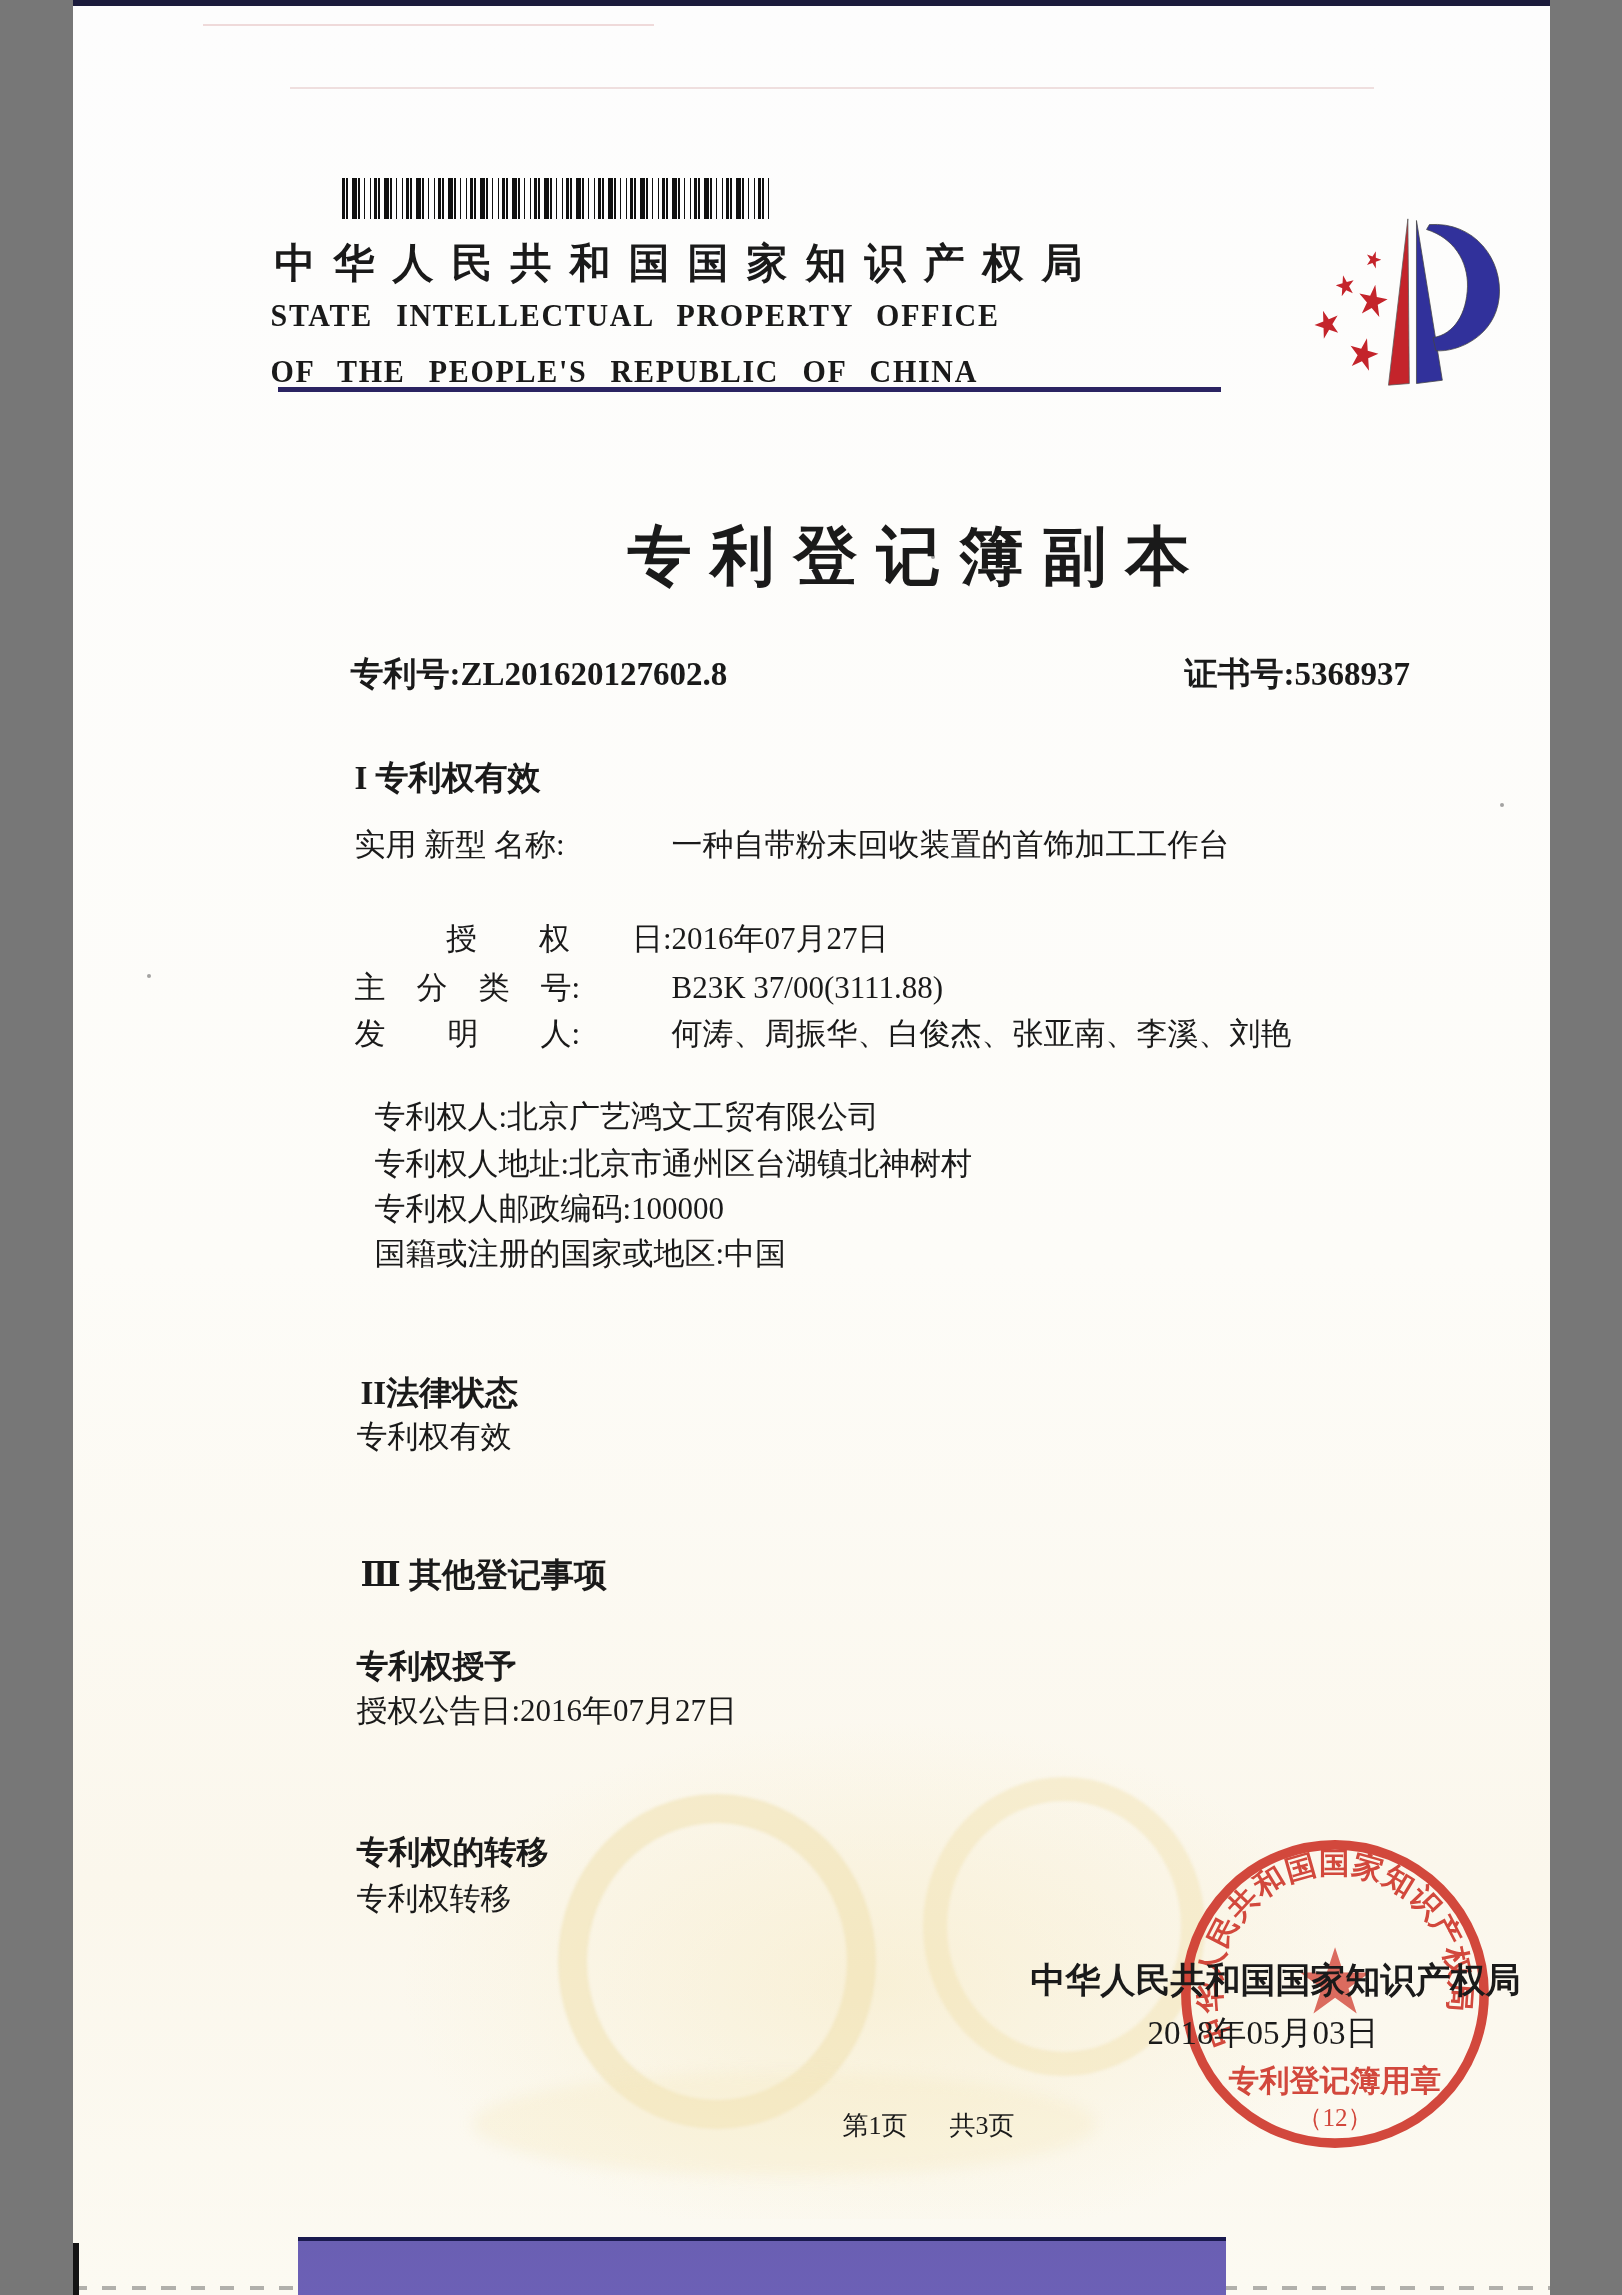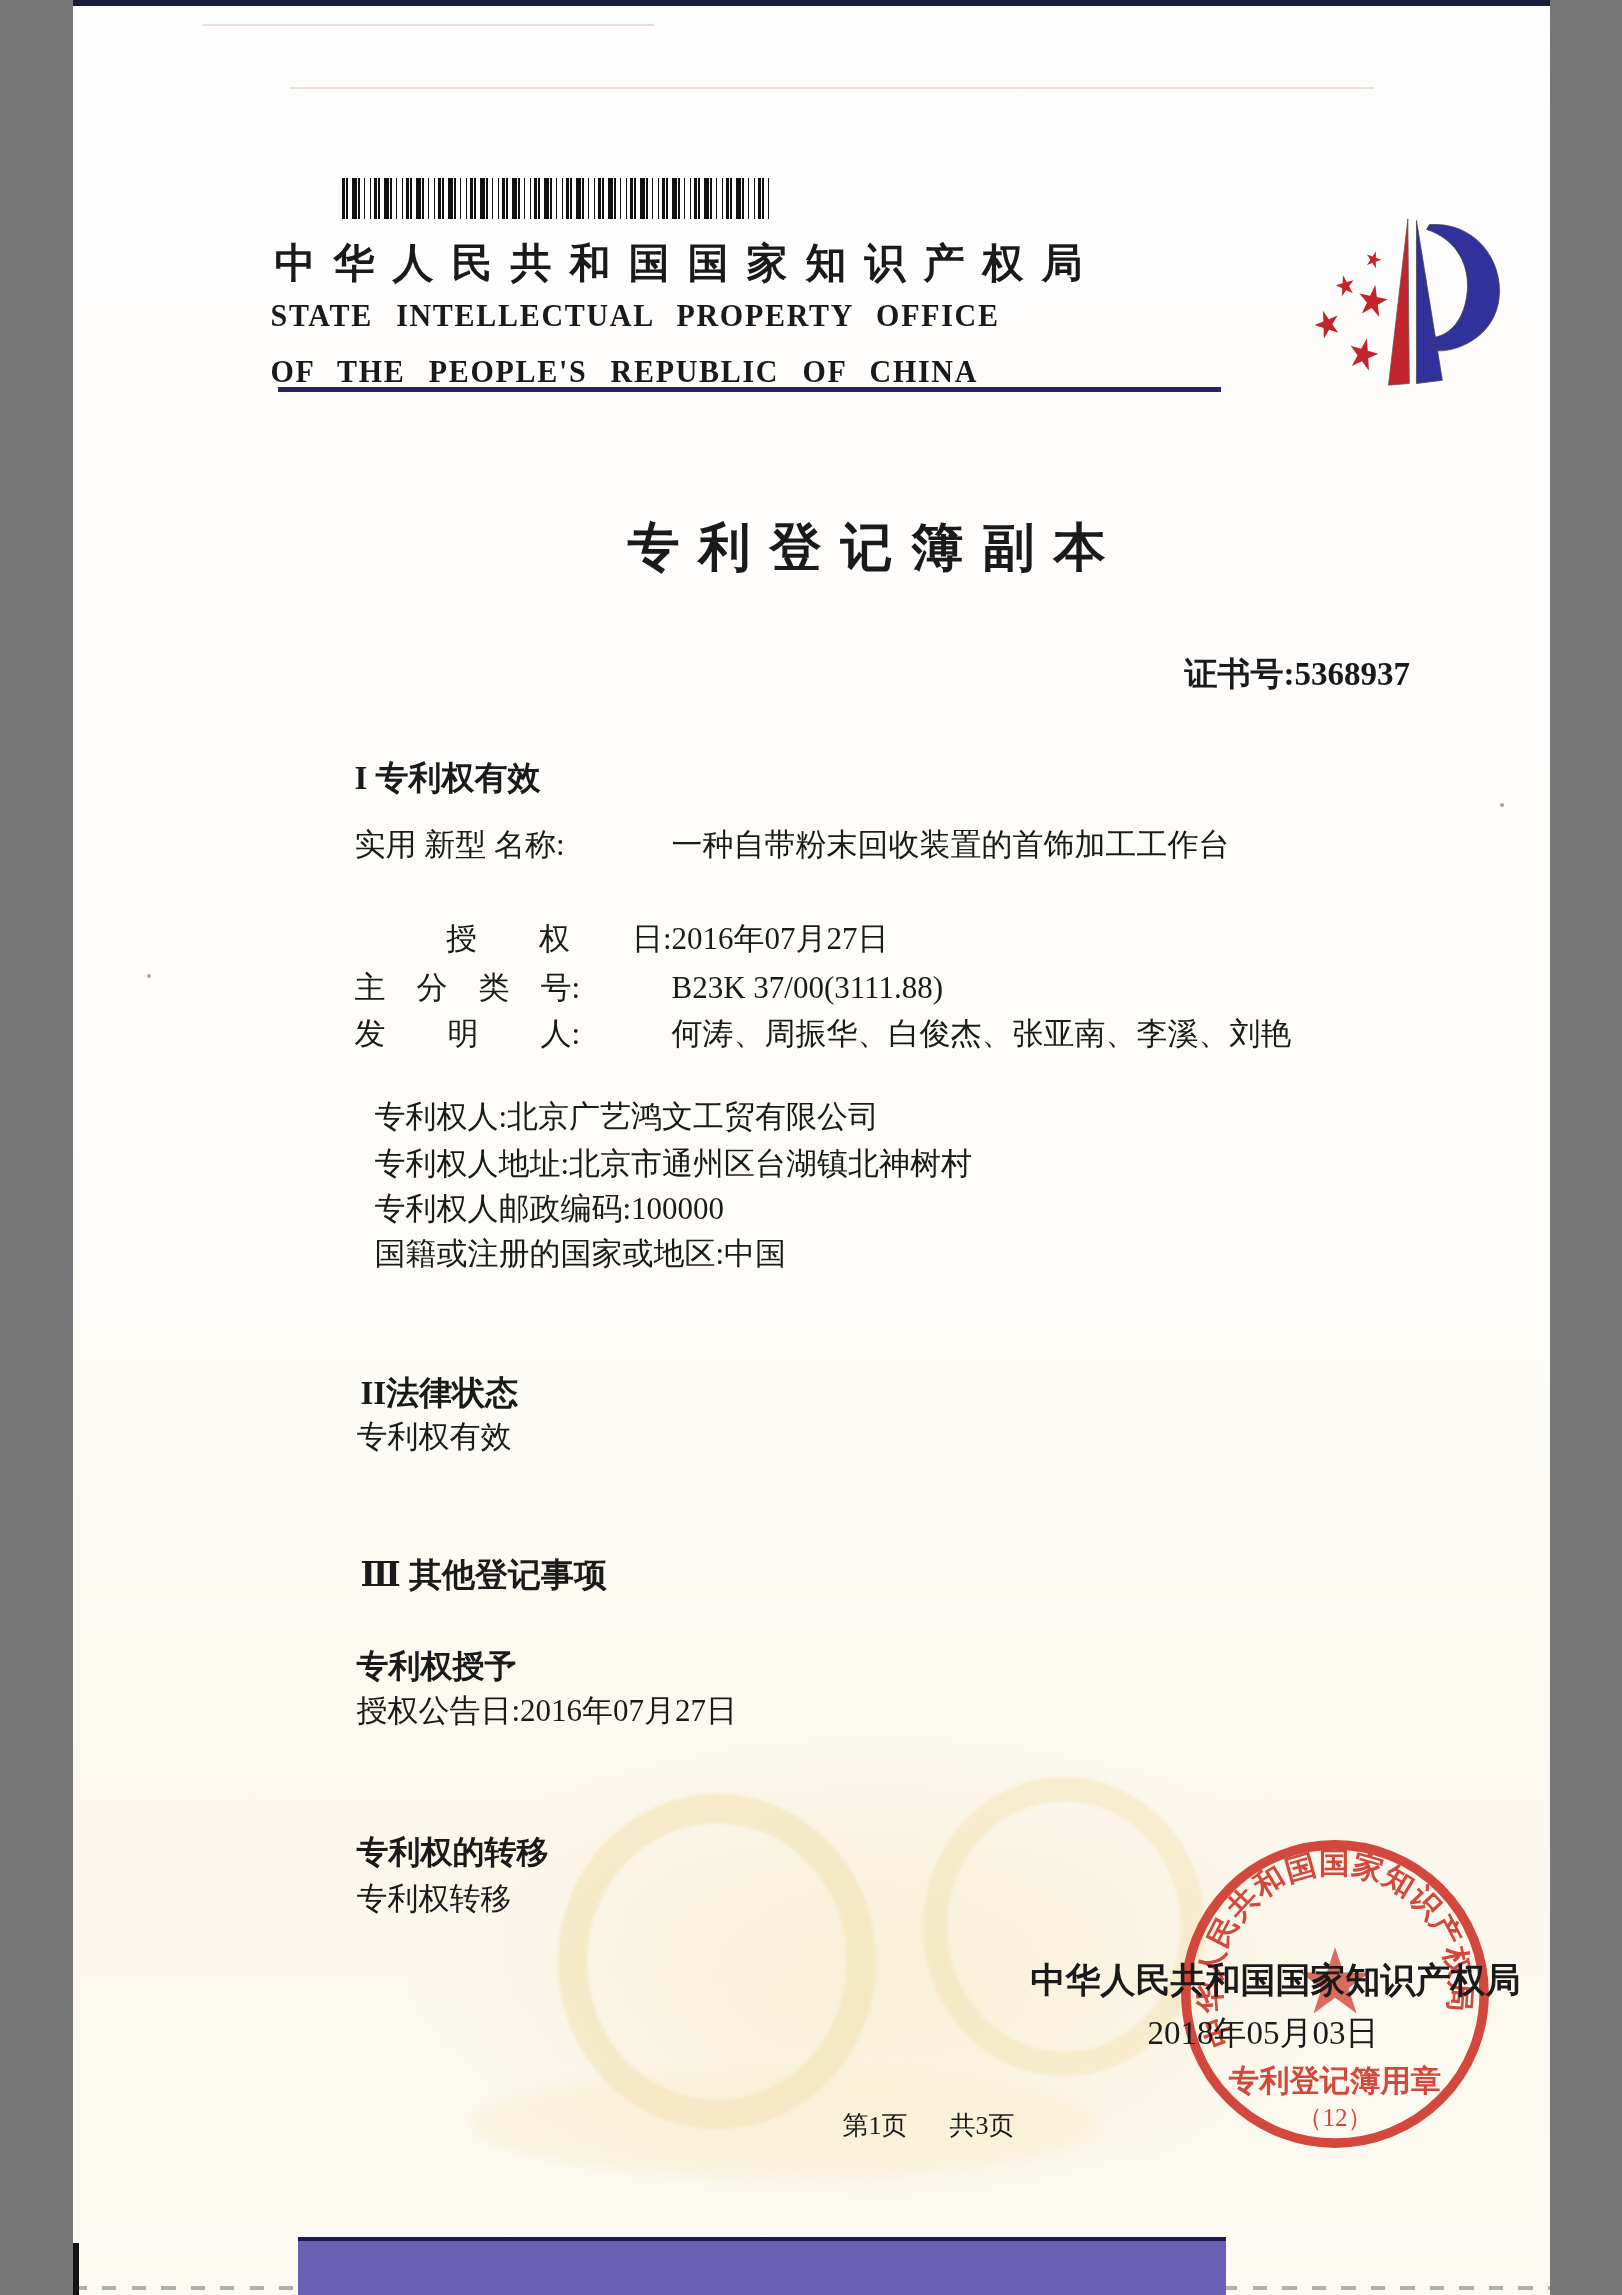--- a/index.html
+++ b/index.html
@@ -37,21 +37,21 @@
       #111 0 2.6px,#fff 2.6px 4.3px,#111 4.3px 6px,#fff 6px 10.4px,
       #111 10.4px 14.7px,#fff 14.7px 16.5px,#111 16.5px 18px,#fff 18px 21.7px,
       #111 21.7px 23.4px,#fff 23.4px 28px,#111 28px 29.5px,#fff 29.5px 32px);}
   .office-cn{left:202px;top:236px;font-size:41px;font-weight:bold;letter-spacing:18px;white-space:nowrap;}
   .office-en{left:198px;font-size:30px;font-weight:bold;letter-spacing:1.7px;word-spacing:14px;white-space:nowrap;
     transform:scaleY(1.08);}
   .office-en.l1{top:298px;}
   .office-en.l2{top:354px;}
   .header-rule{left:205px;top:387px;width:943px;height:5.2px;background:#2b2462;}
   
-  .doc-title{left:555px;top:513px;font-size:52px;font-weight:bold;letter-spacing:19px;white-space:nowrap;}
+  .doc-title{left:555px;top:513px;font-size:64px;font-weight:bold;letter-spacing:19px;white-space:nowrap;}
   
   .meta{top:652px;font-size:33px;font-weight:bold;white-space:nowrap;}
   .meta.left{left:278px;}
   .meta.right{left:1112px;}
   
   .sec-heading{font-size:33px;font-weight:bold;white-space:nowrap;}
   .body-text{font-size:31px;white-space:nowrap;}
   .row{left:282px;white-space:nowrap;font-size:31px;}
   .row .lbl{display:inline-block;width:317px;}
   .holder{left:282px;font-size:31px;white-space:nowrap;margin-left:20px;}
@@ -97,20 +97,23 @@
       <use href="#star" x="-10" y="-10" width="20" height="20" transform="translate(73,174) rotate(-20) scale(1.8)"></use>
       <use href="#star" x="-10" y="-10" width="20" height="20" transform="translate(123,211) rotate(14) scale(2.1)"></use>
     </g>
     <path d="M185,45 L158,248 L187,246 Z" fill="#c4242b" stroke="#5a5a5a" stroke-width="1"></path>
     <path d="M197,47 L197,246 L233,242 Z" fill="#31319b" stroke="#444" stroke-width="1"></path>
     <path d="M215,52 C278,48 318,95 312,142 C306,188 255,208 224,206 L220,190 C250,186 267,160 268,128 C269,96 248,68 211,58 Z" fill="#31319b" stroke="#444" stroke-width="1"></path>
   </svg>
 
   <div class="abs doc-title">专利登记簿副本</div>
 
+  <div class="abs meta left">
+    <span>专利号:</span><span>ZL201620127602.8</span>
+  </div>
   <div class="abs meta right">
     <span>证书号:</span><span>5368937</span>
   </div>
 
   <div class="abs sec-heading" style="left:282px;top:756px;">I 专利权有效</div>
 
   <div class="abs row" style="top:824px;">
     <span class="lbl">实用 新型 名称:</span><span class="val">一种自带粉末回收装置的首饰加工工作台</span>
   </div>
   <div class="abs row" style="top:918px;text-align:right;">

